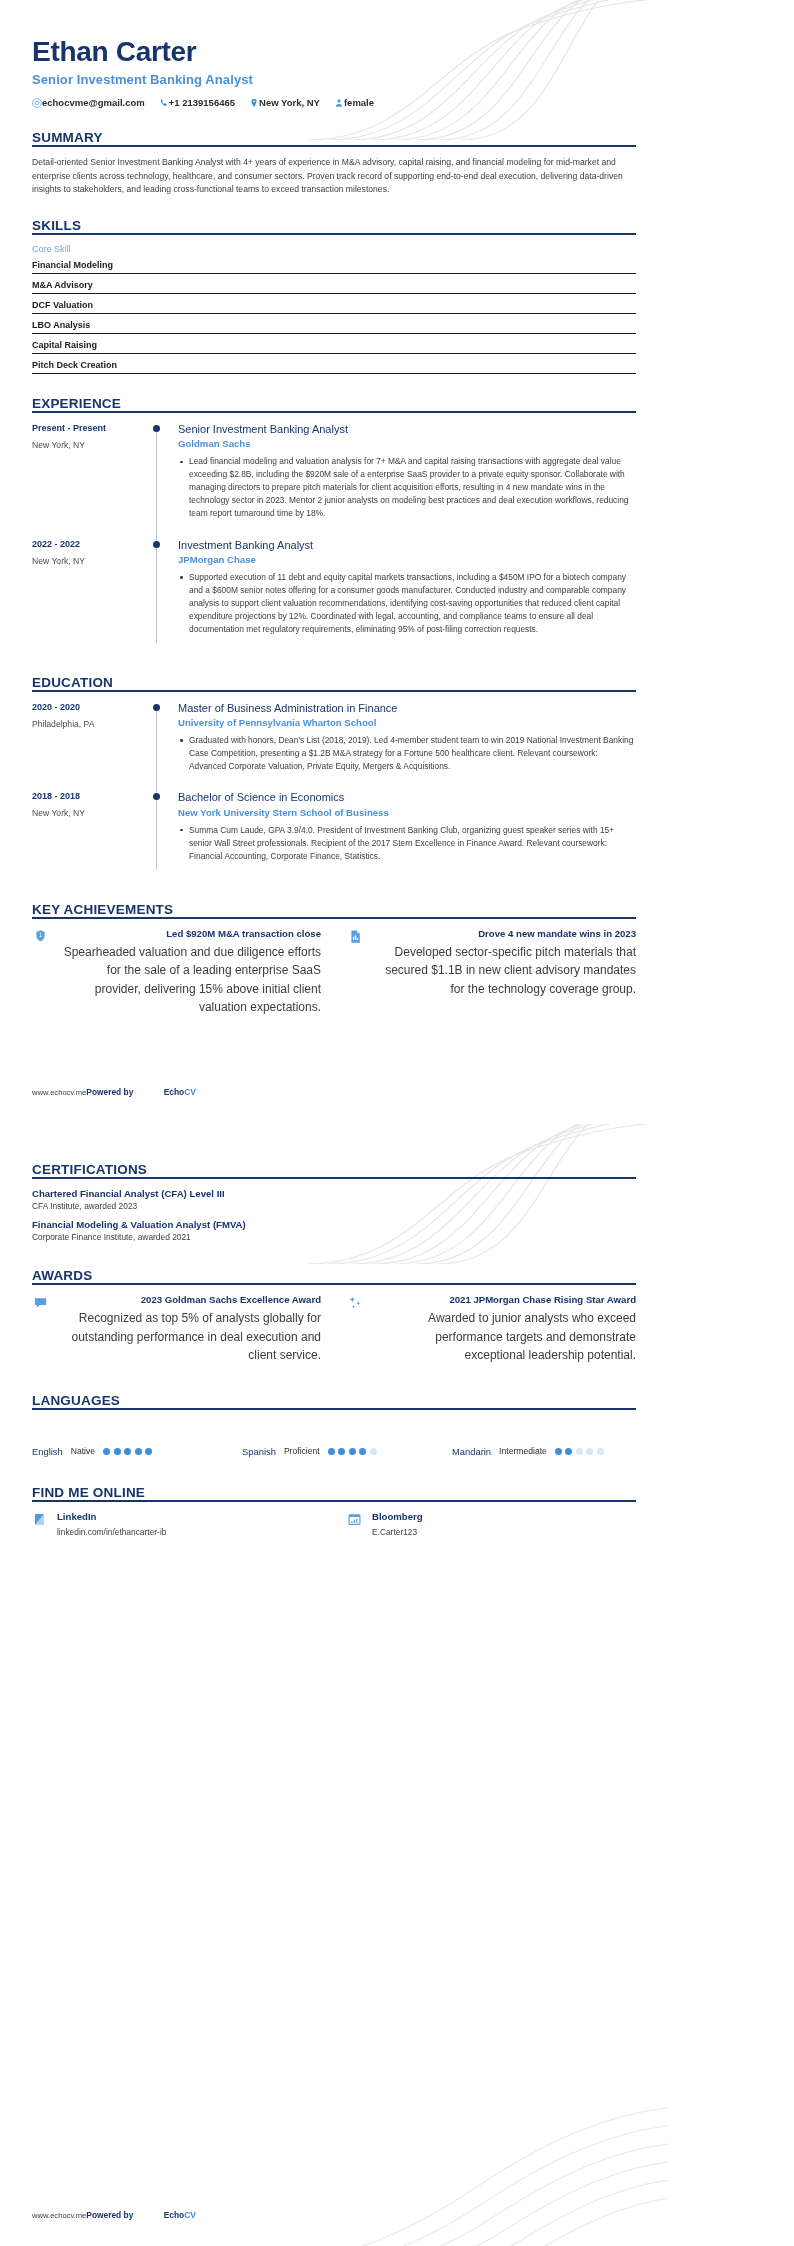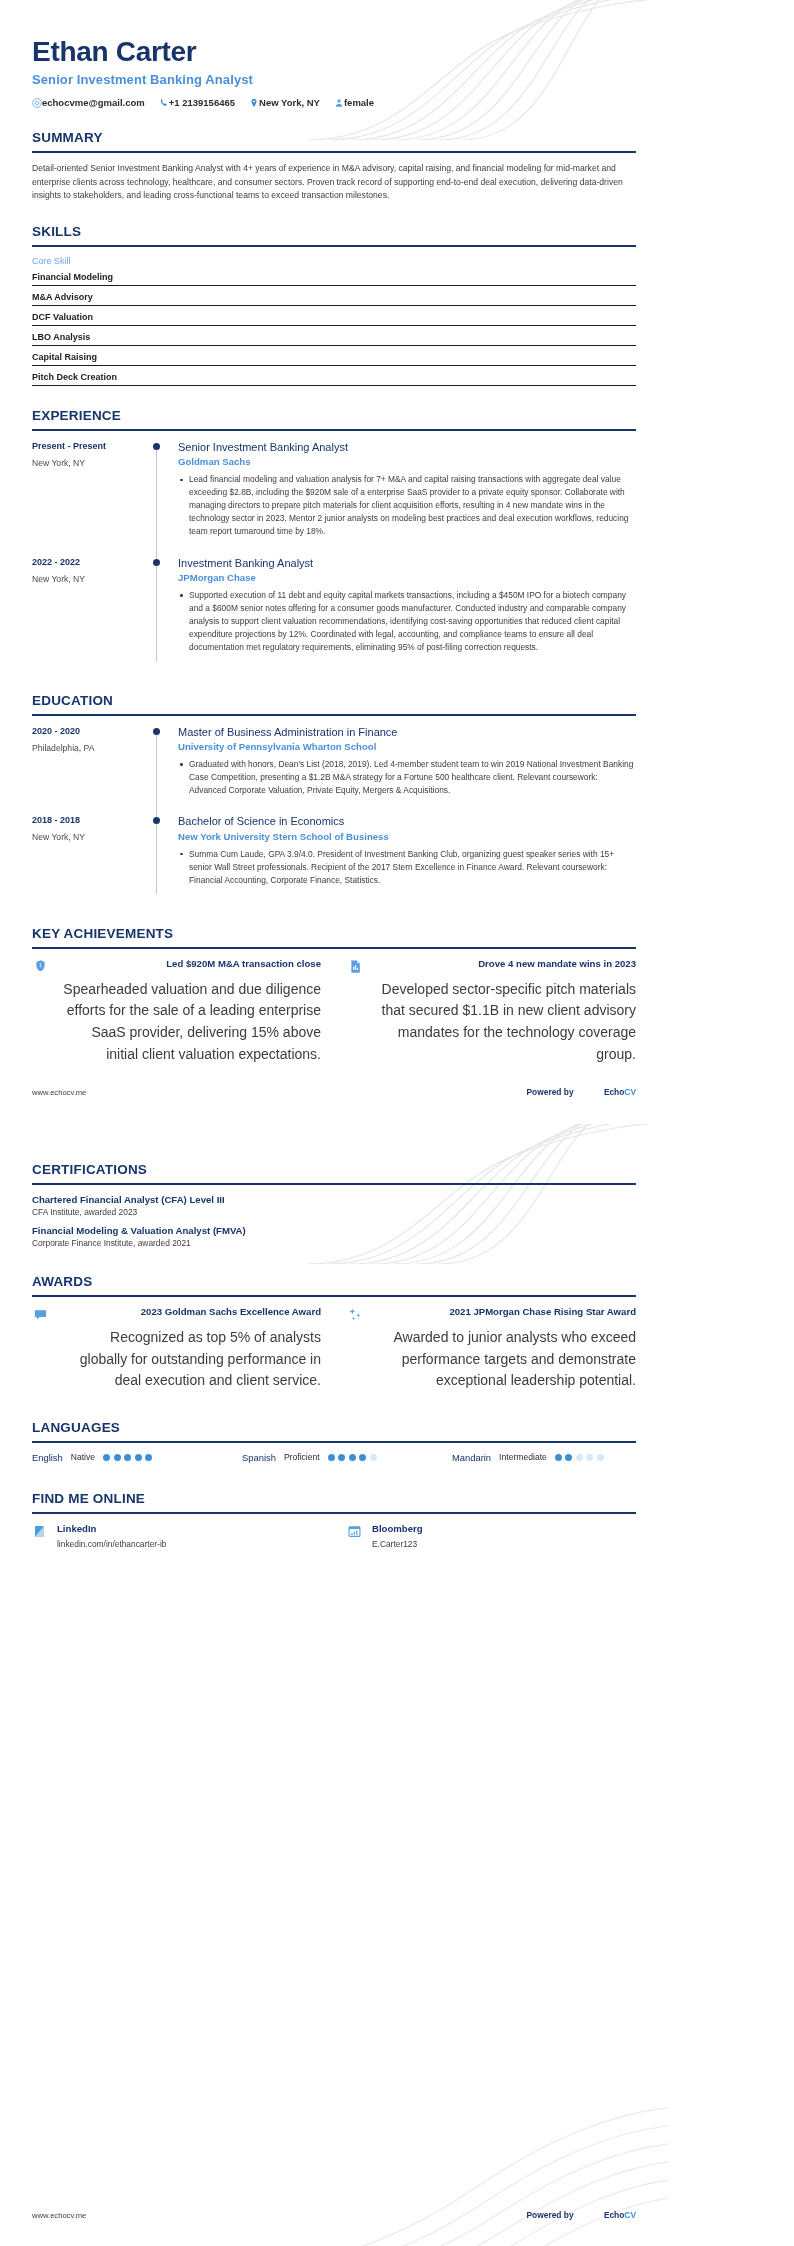--- a/index.html
+++ b/index.html
@@ -61,21 +61,21 @@
   }
   .contact-item svg { display: block; }
 
   
   .section { margin-top: 22px; }
   .section-title {
     font-size: 13.5px;
     font-weight: 700;
     color: #17356b;
     letter-spacing: 0.2px;
-    padding-bottom: 6px;
+    padding-bottom: 0;
   }
   .section-rule {
     height: 2px;
     background: #17356b;
     margin-bottom: 9px;
   }
 
   .summary-text {
     font-size: 8.6px;
     line-height: 1.55;
@@ -178,24 +178,24 @@
   .two-col > .col { flex: 1 1 0; display: flex; gap: 15px; text-align: right; }
   .ach-icon { flex: 0 0 16px; padding-top: 1px; }
   .ach-body { flex: 1 1 auto; }
   .ach-title {
     font-size: 9.6px;
     font-weight: 700;
     color: #17356b;
     line-height: 1.35;
   }
   .ach-desc {
-    font-size: 14px;
+    font-size: 12px;
     line-height: 1.55;
     color: #3c3c3c;
-    margin-top: 8px;
+    margin-top: 2px;
   }
 
   
   .cert-item { margin-bottom: 8px; }
   .cert-name {
     font-size: 9.6px;
     font-weight: 700;
     color: #17356b;
   }
   .cert-sub {
@@ -203,20 +203,21 @@
     color: #3c3c3c;
     margin-top: 2px;
   }
 
   
   .lang-row { display: flex; gap: 26px; }
   .lang-item {
     flex: 1 1 0;
     display: flex;
     gap: 8px;
+    margin-top: 27px;
   }
   .lang-name { font-size: 9.4px; color: #17356b; }
   .lang-level { font-size: 8.6px; color: #2c2c2c; }
   .dots { display: flex; gap: 3.5px; align-items: center; }
   .dot {
     width: 7px; height: 7px; border-radius: 50%;
     background: #d9e8f8;
   }
   .dot.on { background: #3d8fd8; }
 
@@ -235,21 +236,20 @@
     margin-top: 5px;
   }
 
   
   .footer {
     position: absolute;
     left: 32px;
     right: 32px;
     bottom: 26px;
     display: flex;
-    justify-content: space-between;
     align-items: center;
     z-index: 3;
   }
   .footer-url { font-size: 7.6px; color: #3c3c3c; }
   .footer-brand {
     font-size: 8.4px;
     font-weight: 700;
     color: #17356b;
   }
   .footer-brand .echo { color: #17356b; padding-left: 28px; }

